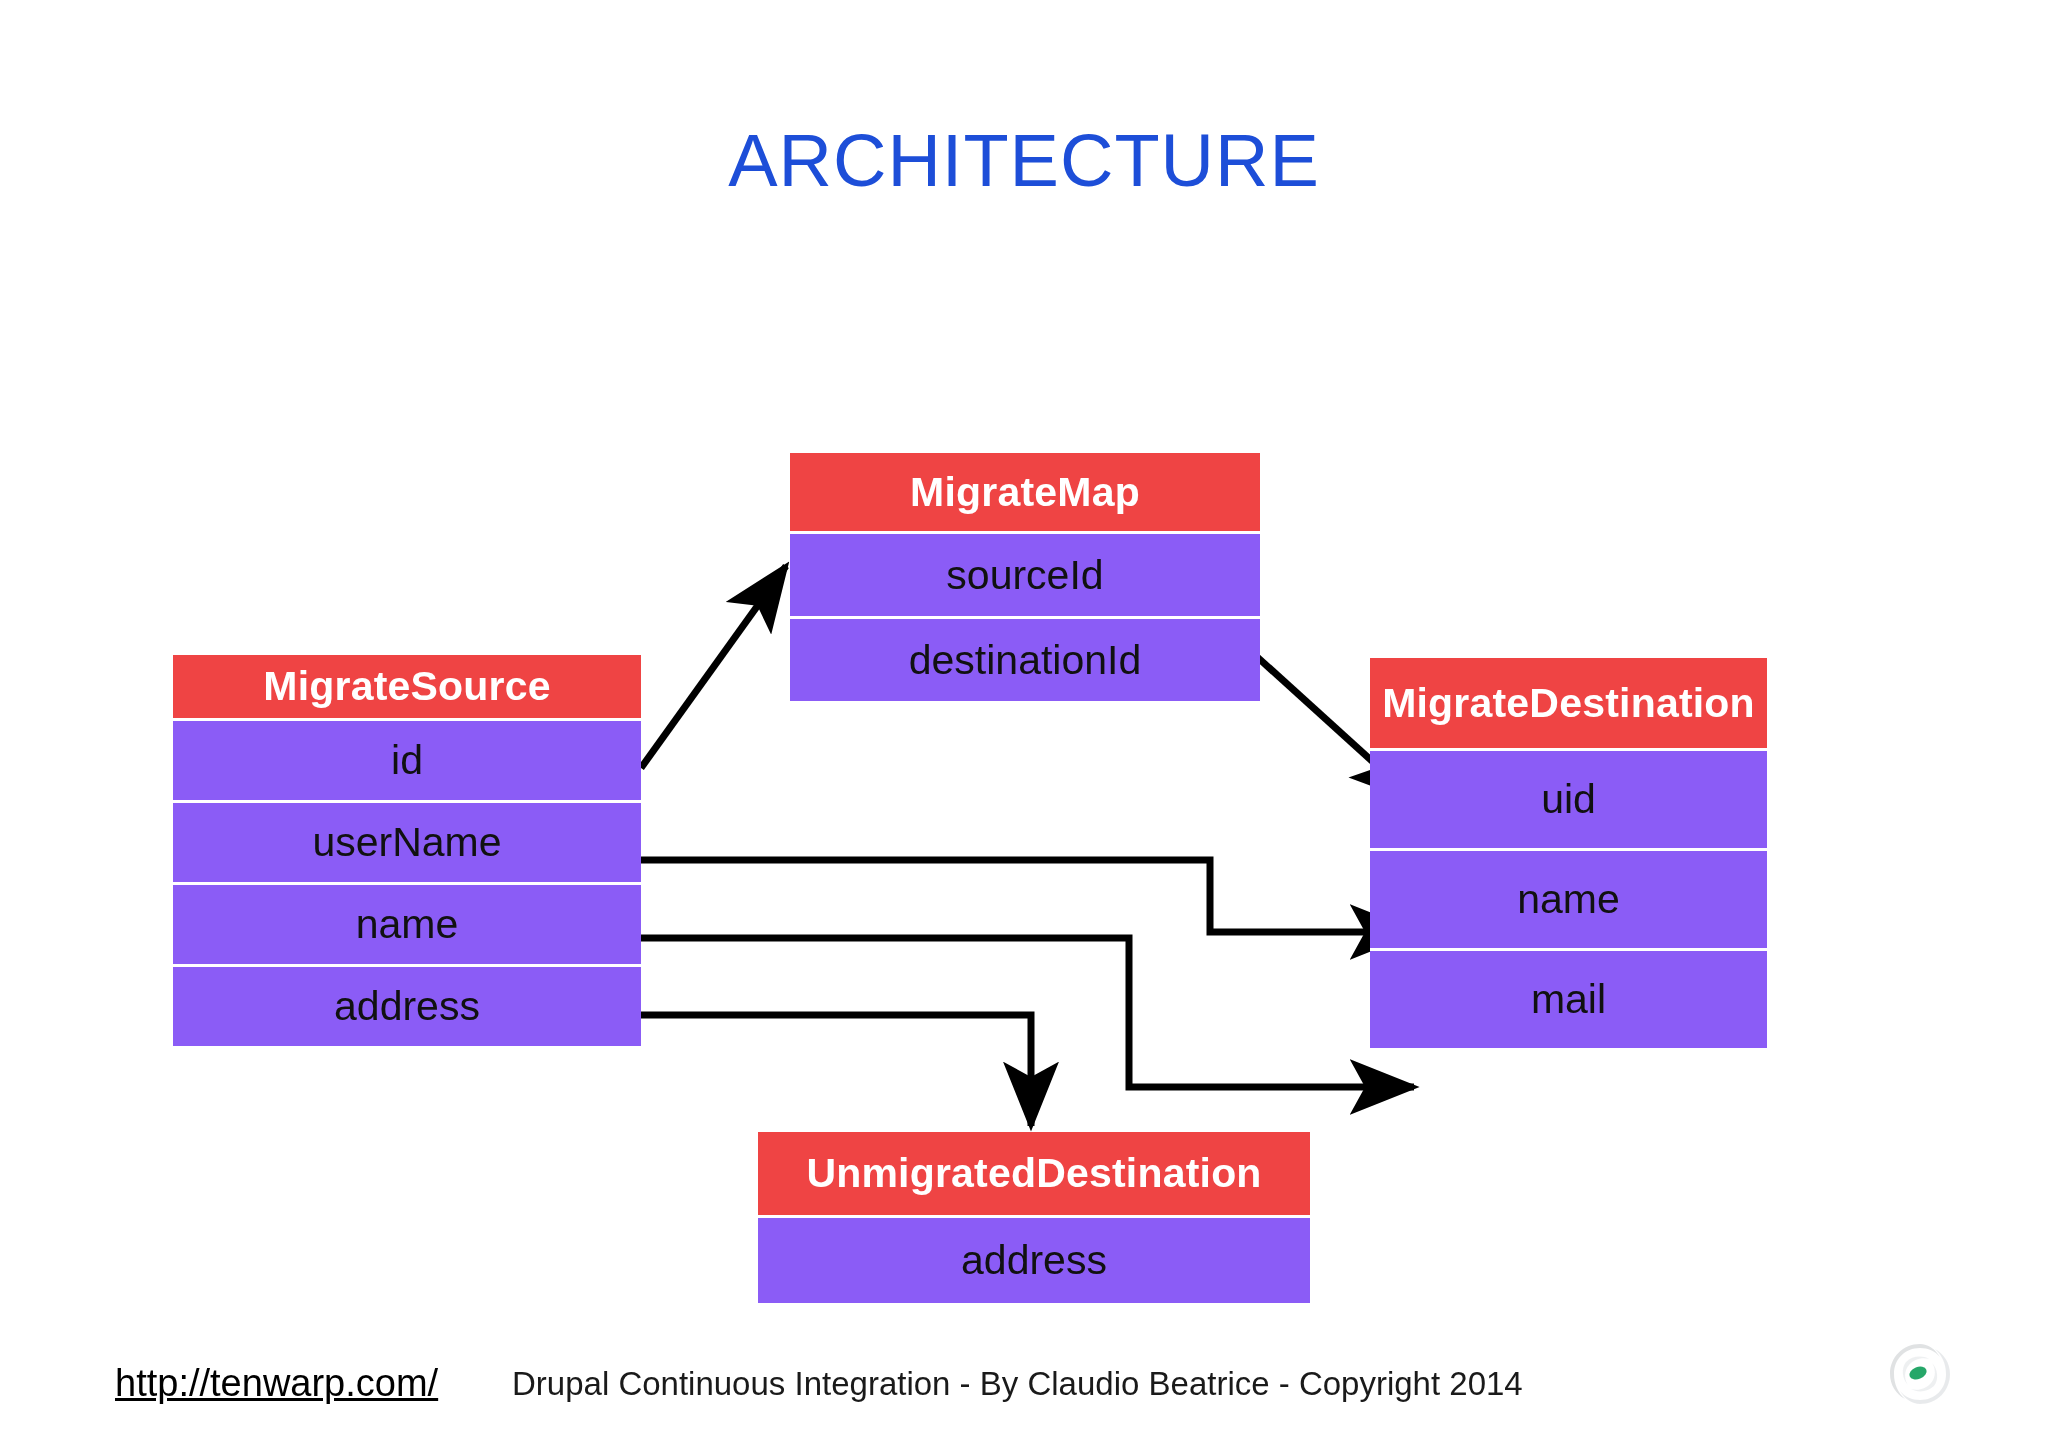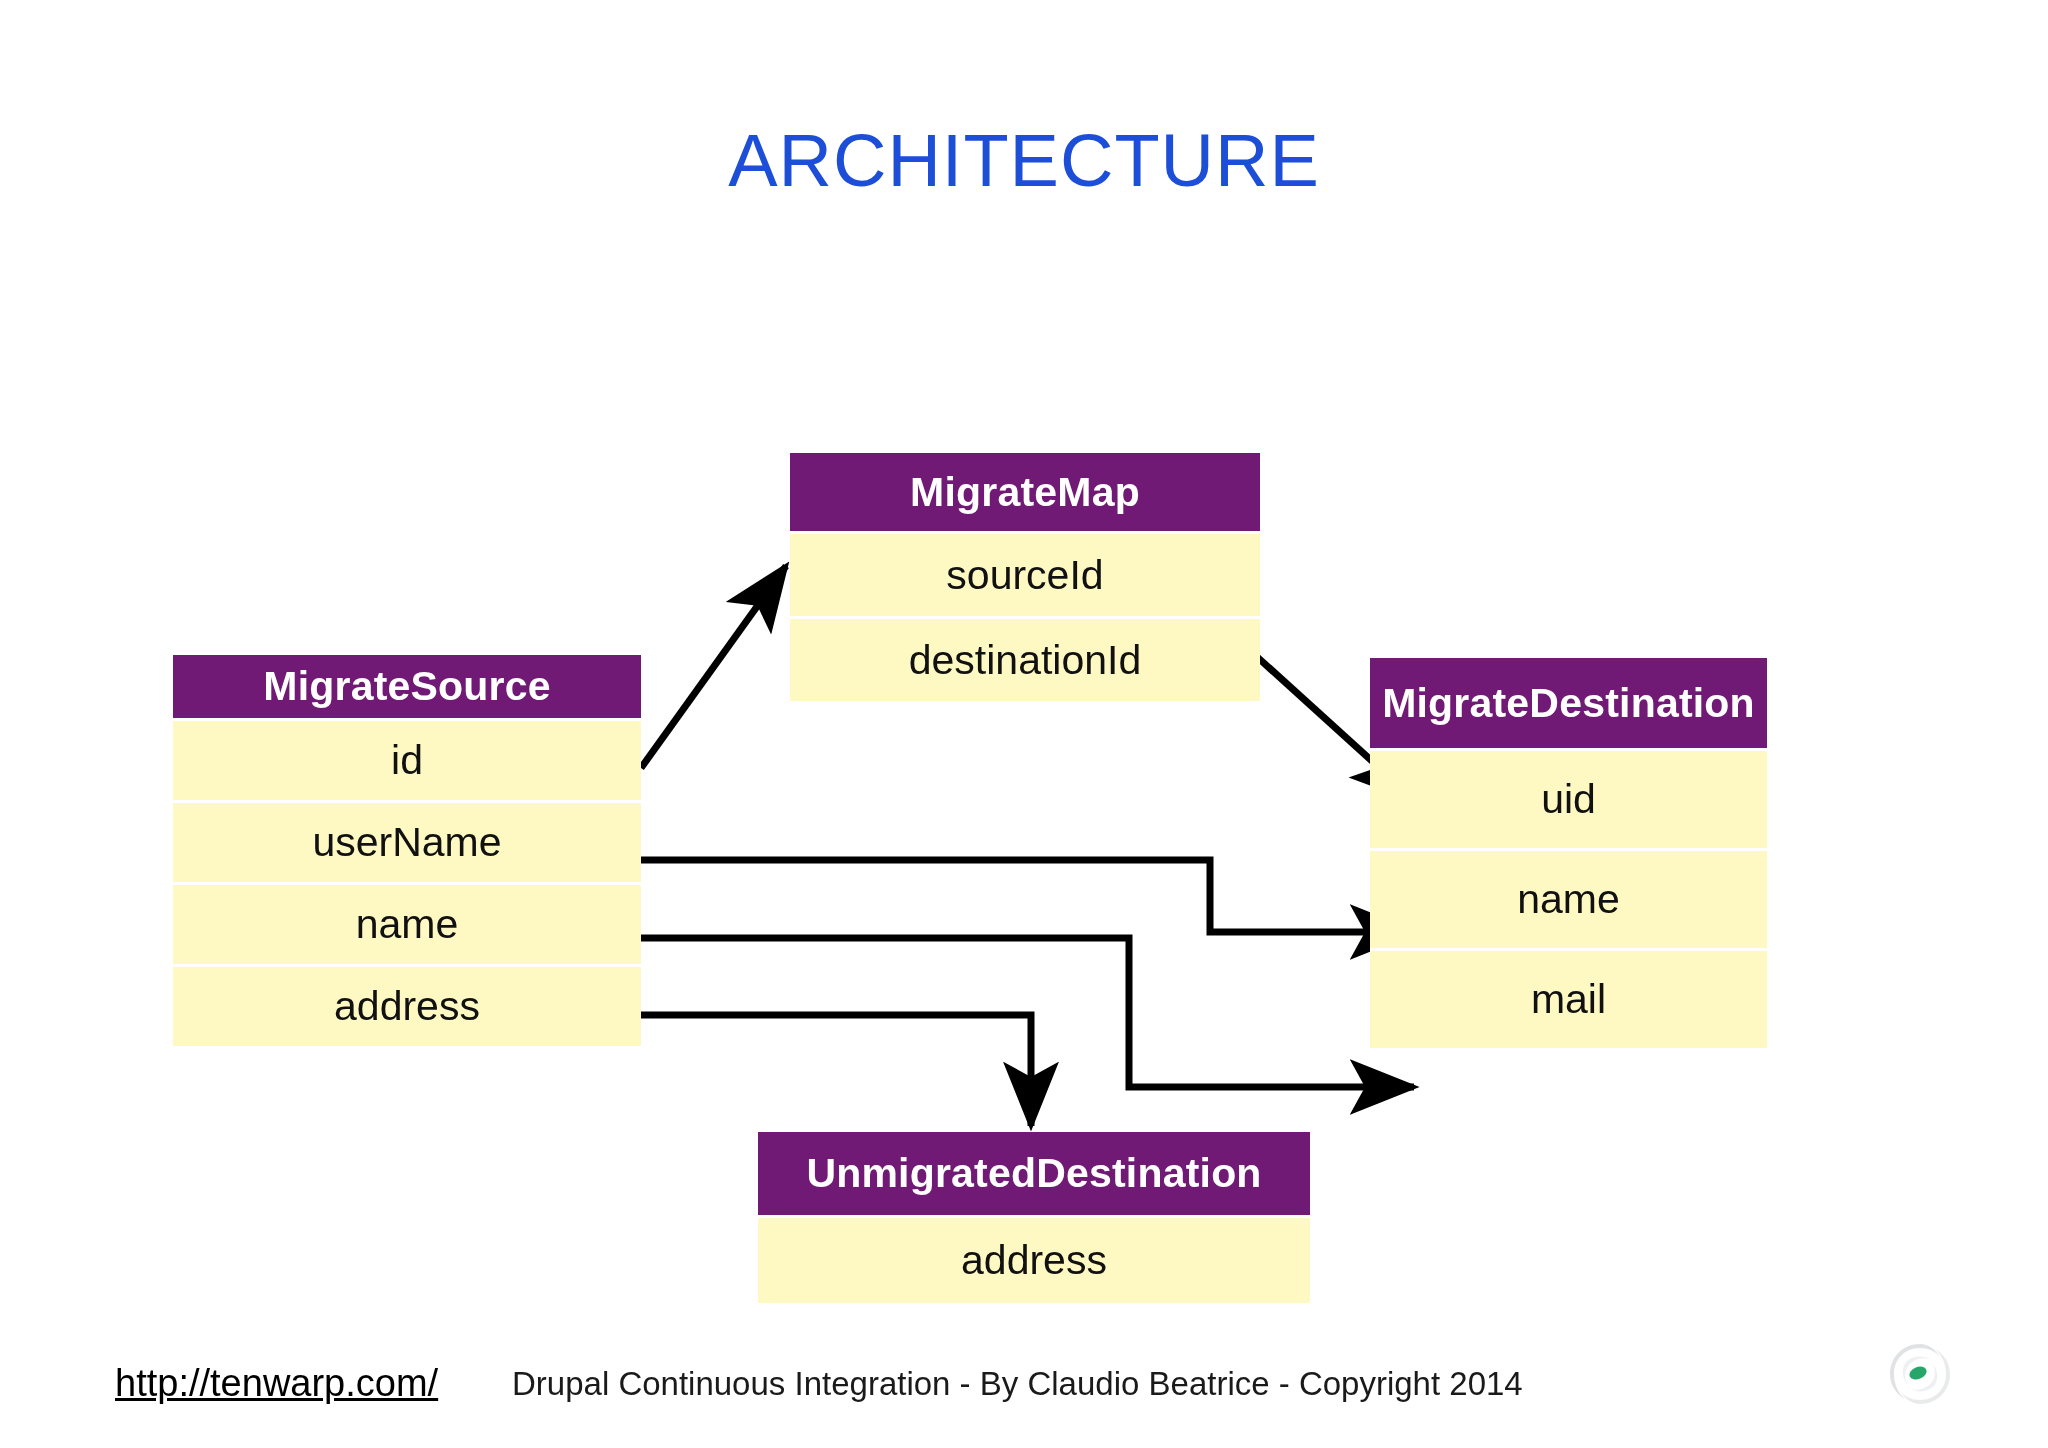--- a/index.html
+++ b/index.html
@@ -41,33 +41,33 @@
     color: #1d4ed8;
     font-family: "Liberation Sans", sans-serif;
   }
 
   
   .entity-box {
     position: absolute;
     box-sizing: border-box;
   }
   .entity-header {
-    background: #701a75;
+    background: #ef4444;
     color: #ffffff;
     font-weight: bold;
     text-align: center;
     font-size: 41px;
     line-height: 1;
     display: flex;
     align-items: center;
     justify-content: center;
     letter-spacing: 0.2px;
   }
   .entity-row {
-    background: #fef9c3;
+    background: #8b5cf6;
     color: #111111;
     text-align: center;
     font-size: 41px;
     line-height: 1;
     display: flex;
     align-items: center;
     justify-content: center;
     border-top: 3px solid #ffffff;
     font-weight: 400;
   }

